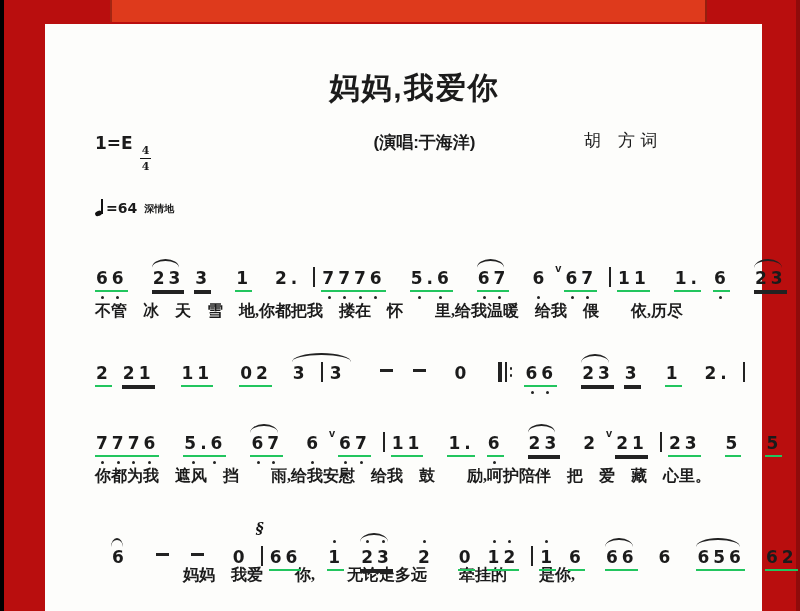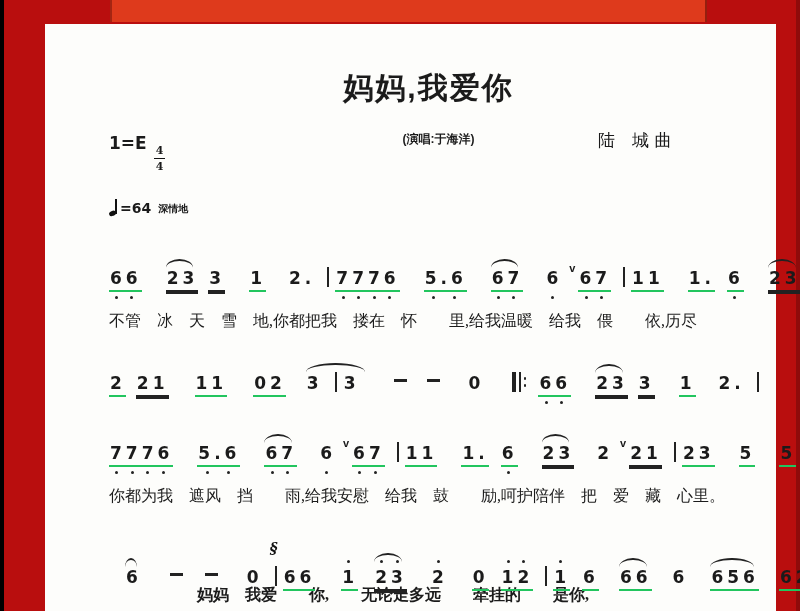--- a/index.html
+++ b/index.html
@@ -3,45 +3,45 @@
 <meta charset="utf-8">
 <style>
   html,body{margin:0;padding:0;}
   body{width:800px;height:611px;position:relative;overflow:hidden;background:#b90e0e;
        font-family:"Liberation Sans",sans-serif;}
   .black-strip{position:absolute;left:0;top:0;bottom:0;width:4px;background:#000;}
   .right-edge{position:absolute;right:0;top:0;bottom:0;width:4px;background:#8f0b0b;}
   .top-band{position:absolute;left:110px;top:0;width:597px;height:22px;background:#de3a1c;
             box-shadow:inset -2px 0 0 rgba(60,0,0,.45), inset 2px 0 0 rgba(60,0,0,.35);}
   .paper{position:absolute;left:45px;top:24px;width:717px;height:587px;background:#fdfdfb;
-         color:#1b1b1b;padding-left:14px;}
+         color:#1b1b1b;}
   .sheet{padding:44px 28px 0 50px;}
 
   .title{margin:0;text-align:center;font-size:30px;font-weight:bold;letter-spacing:2px;
          font-family:"Liberation Sans",sans-serif;}
   .meta{display:flex;align-items:flex-start;margin-top:18px;}
   .key{width:170px;font:bold 17px "DejaVu Sans",sans-serif;white-space:nowrap;padding-top:6px;}
   .ts{display:inline-flex;flex-direction:column;align-items:center;line-height:1;
       font:bold 11px "DejaVu Serif",serif;vertical-align:-5px;margin-left:7px;}
   .ts .top{border-bottom:1.5px solid #111;padding:0 2px 1px;}
   .ts .bot{padding-top:1px;}
-  .performer{flex:1;text-align:center;font-size:12px;font-weight:bold;padding-top:4px;}
+  .performer{flex:1;text-align:center;font-size:17px;font-weight:bold;padding-top:4px;}
   .credits{width:150px;text-align:left;font-family:"DejaVu Serif",serif;font-size:17px;
            line-height:27px;white-space:nowrap;}
   .tempo{margin-top:26px;font:bold 14px "DejaVu Sans",sans-serif;display:flex;align-items:flex-end;}
   .qnote{display:inline-block;position:relative;width:9px;height:17px;margin-right:2px;}
   .qnote::before{content:"";position:absolute;left:0;bottom:0;width:6.5px;height:4.8px;
                  background:#111;border-radius:50%;transform:rotate(-20deg);}
   .qnote::after{content:"";position:absolute;right:1px;top:0;width:1.8px;height:15px;background:#111;}
   .tempo .expr{margin-left:7px;font-size:10px;}
 
   .score{margin-top:30px;}
   .system{margin-bottom:21px;}
   .mrow{padding-top:16px;height:28px;white-space:nowrap;}
-  .lrow{margin-top:21px;height:24px;font-family:"Liberation Serif",serif;font-weight:normal;
+  .lrow{margin-top:11px;height:24px;font-family:"Liberation Serif",serif;font-weight:bold;
         font-size:16px;white-space:nowrap;}
 
   .tok{display:inline-block;position:relative;font:bold 17px "DejaVu Sans",sans-serif;
        letter-spacing:4px;margin-right:10px;vertical-align:baseline;}
   .tok .tx{position:relative;display:inline-block;padding:0 0 2px 1px;}
   .u1 .tx{border-bottom:2px solid #22c55e;}
   .u2 .tx{border-bottom:2px solid #222;}
   .u2 .tx::after{content:"";position:absolute;left:0;right:0;bottom:-4px;height:1.8px;background:#222;}
   .dots{position:absolute;left:0;right:2px;display:flex;justify-content:space-around;}
   .dots.lo{bottom:-9px;}
@@ -82,21 +82,21 @@
 
       <div class="meta">
         <div class="key">
           <span>1=E</span><span class="ts">
               <span class="top">4</span>
               <span class="bot">4</span>
             </span>
         </div>
         <div class="performer">(演唱:于海洋)</div>
         <div class="credits">
-          <div>陆　城 曲</div>
+          <div>胡　方 词</div>
         </div>
       </div>
 
       <div class="tempo">
         <span class="qnote"></span>
         <span>=64</span>
         <span class="expr">深情地</span>
       </div>
 
       <div class="score">

